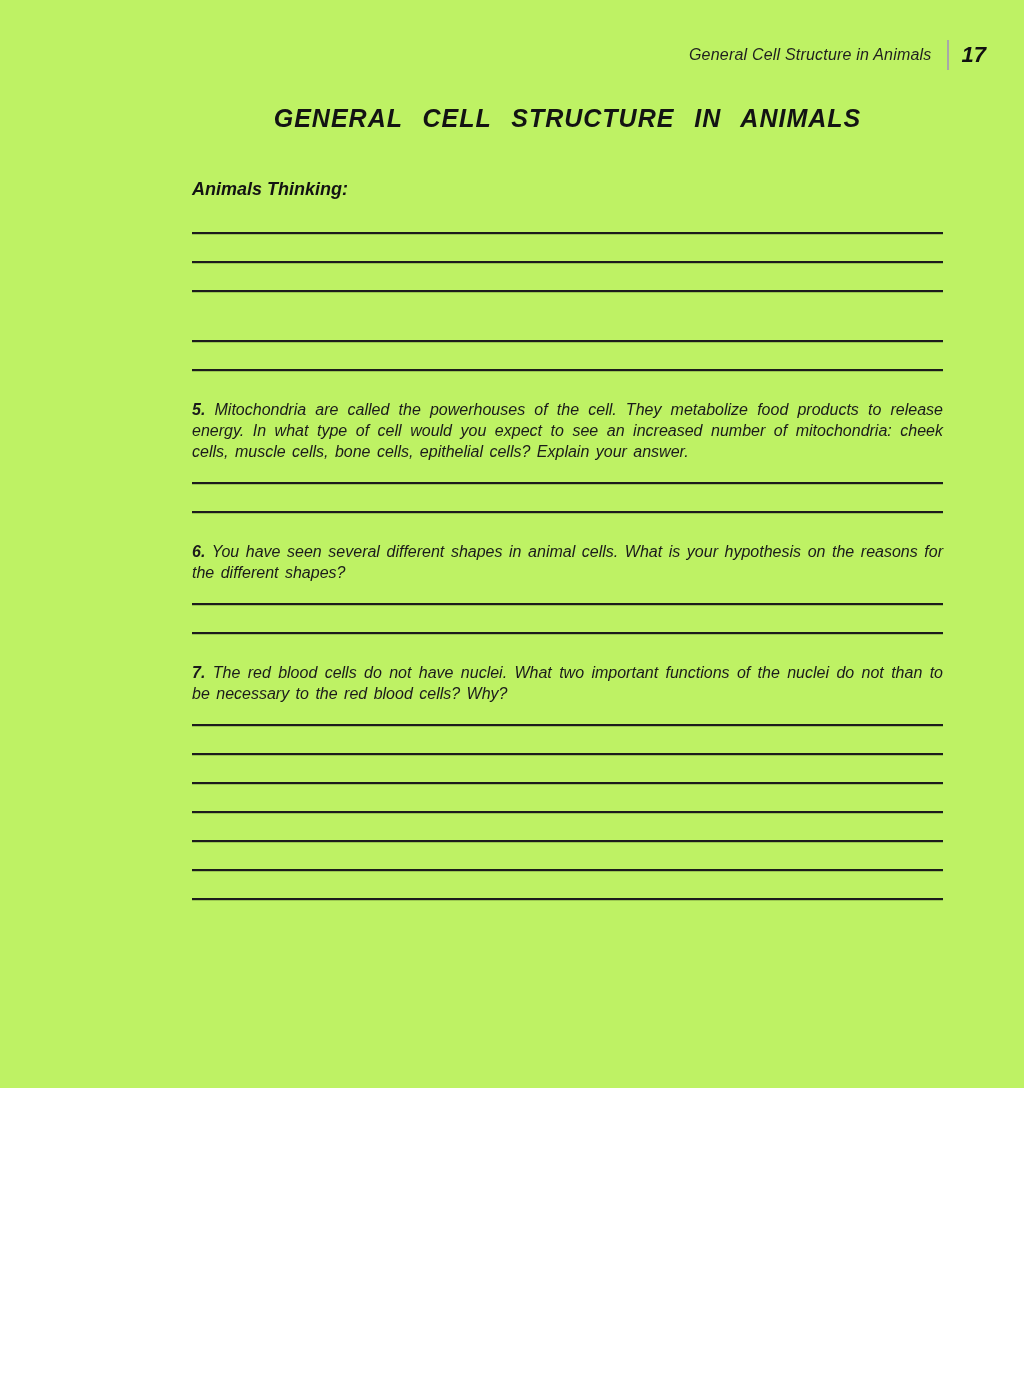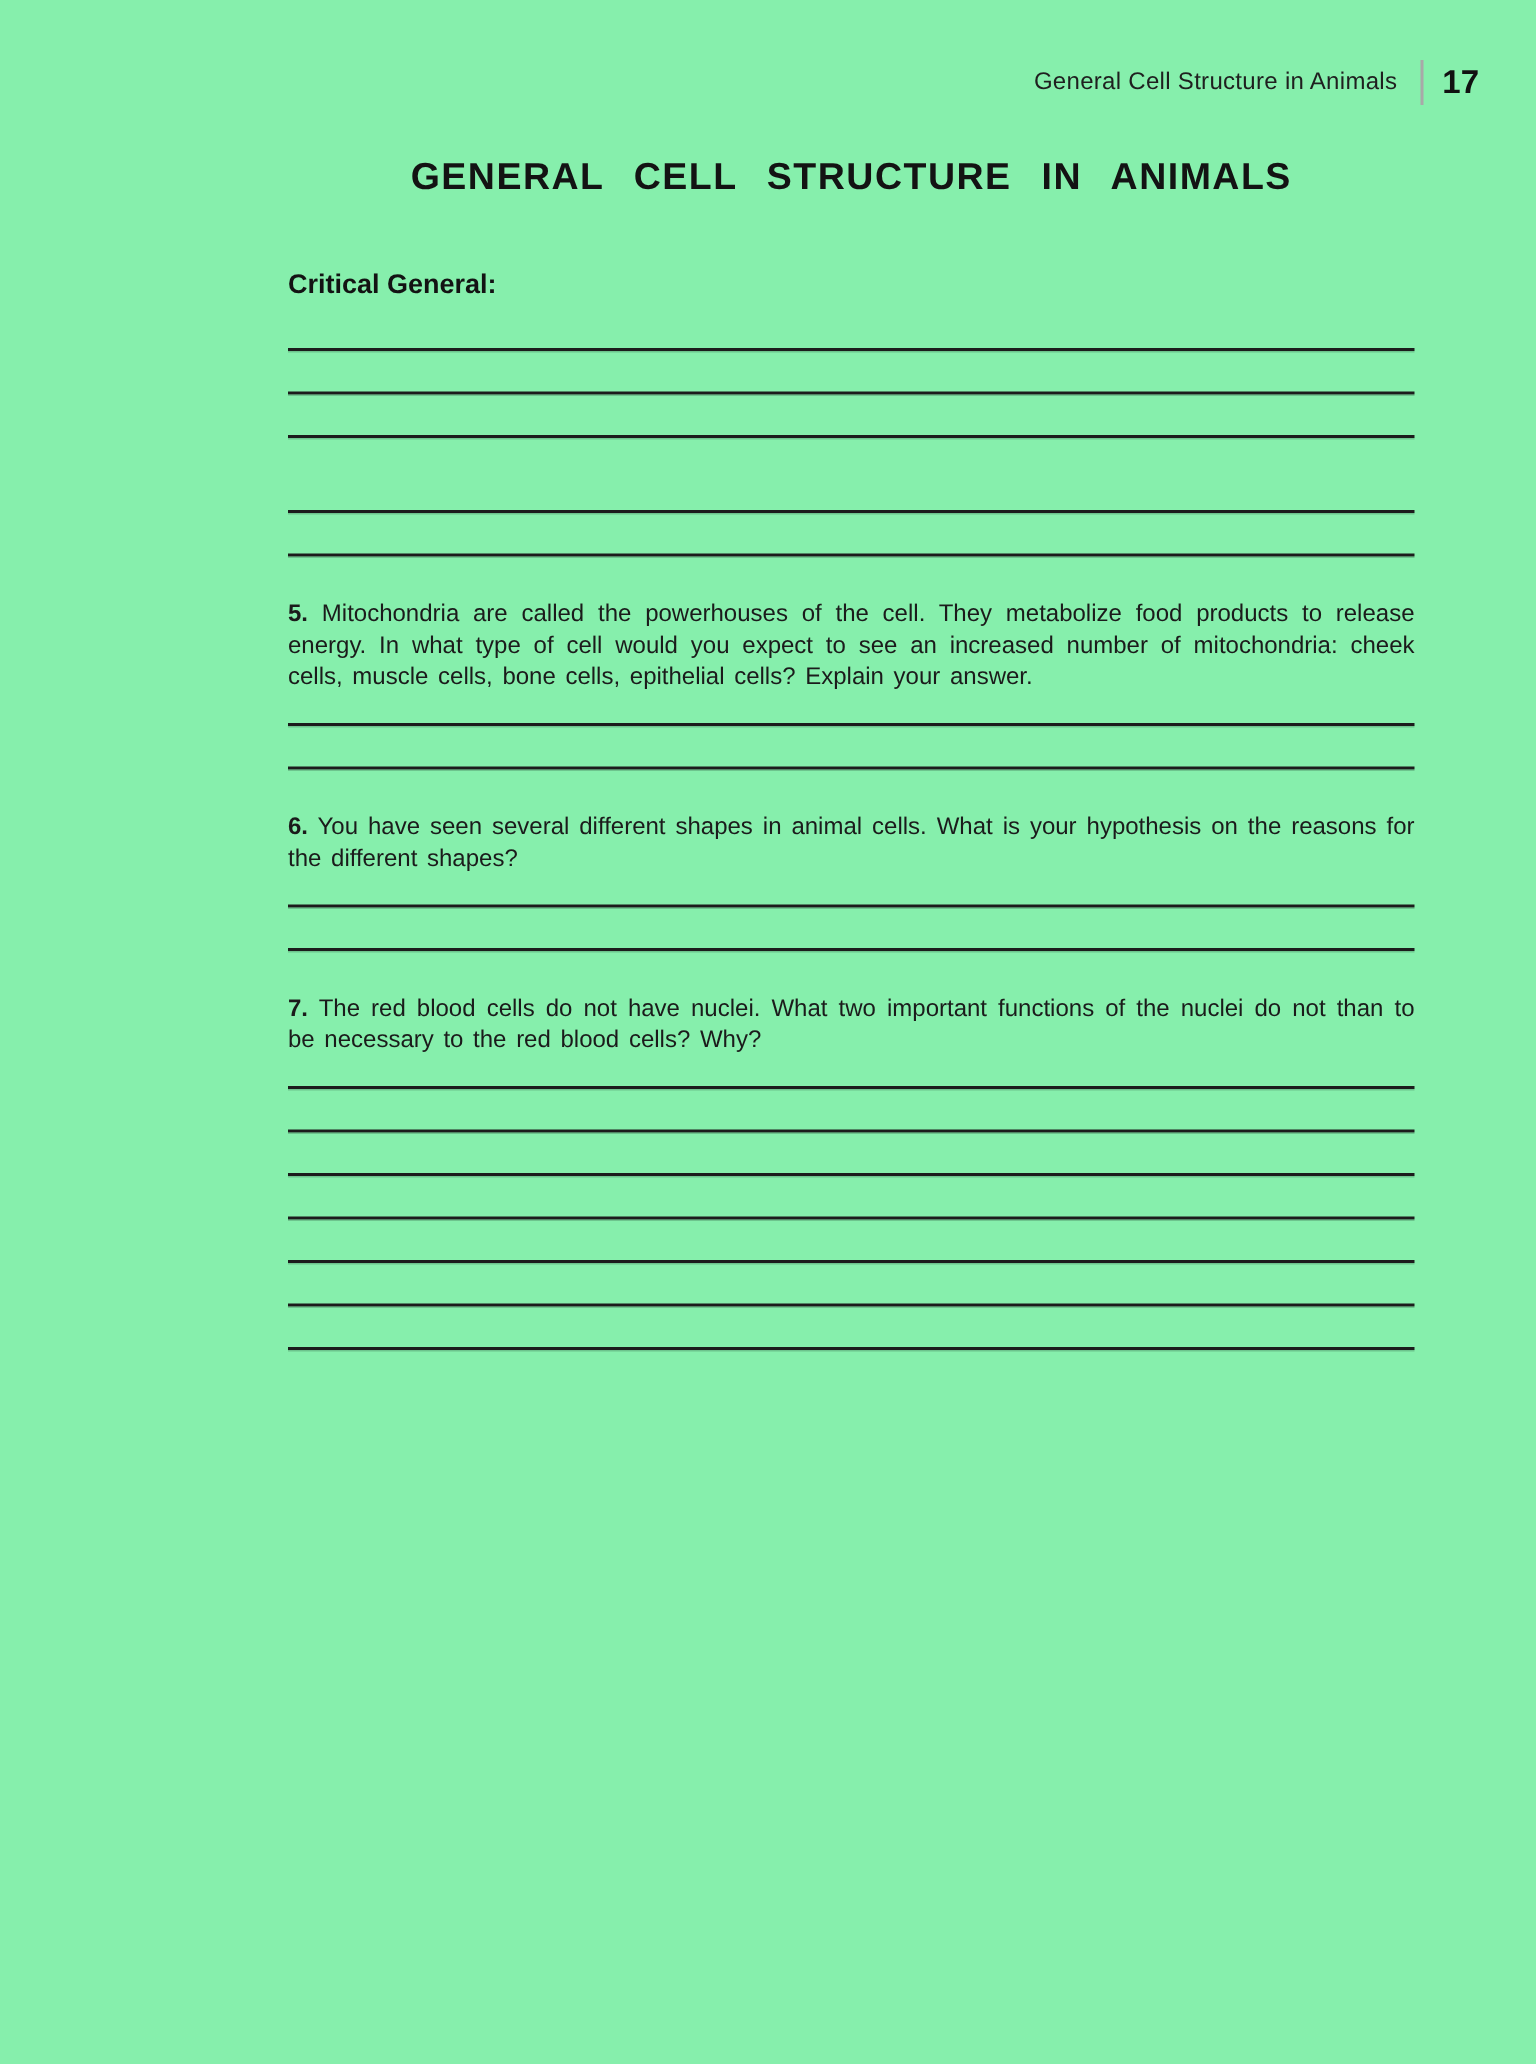--- a/index.html
+++ b/index.html
@@ -6,23 +6,24 @@
   html, body {
     margin: 0;
     padding: 0;
     background: #ffffff;
     font-family: "Liberation Sans", sans-serif;
     color: #1b1b1b;
   }
   .page {
     position: relative;
     width: 1024px;
-    height: 1376px;
-    background: #86efac;
+    height: 1088px;
+    background: #bef264;
     overflow: hidden;
+    font-style: italic;
   }
 
   
   .page-header {
     position: absolute;
     top: 40px;
     right: 38px;
     display: flex;
     align-items: center;
   }
@@ -96,21 +97,21 @@
 
   <div class="page-header">
     <span class="running-title">General Cell Structure in Animals</span>
     <span class="header-divider"></span>
     <span class="page-number">17</span>
   </div>
 
   <div class="content">
     <h1 class="doc-title">GENERAL CELL STRUCTURE IN ANIMALS</h1>
 
-    <h2 class="section-heading">Critical General:</h2>
+    <h2 class="section-heading">Animals Thinking:</h2>
 
     <div class="questions">
 
 
   <div class="question">
     <div class="answer-lines">
             <div class="answer-line"></div>
             <div class="answer-line"></div>
             <div class="answer-line"></div>
           </div>

